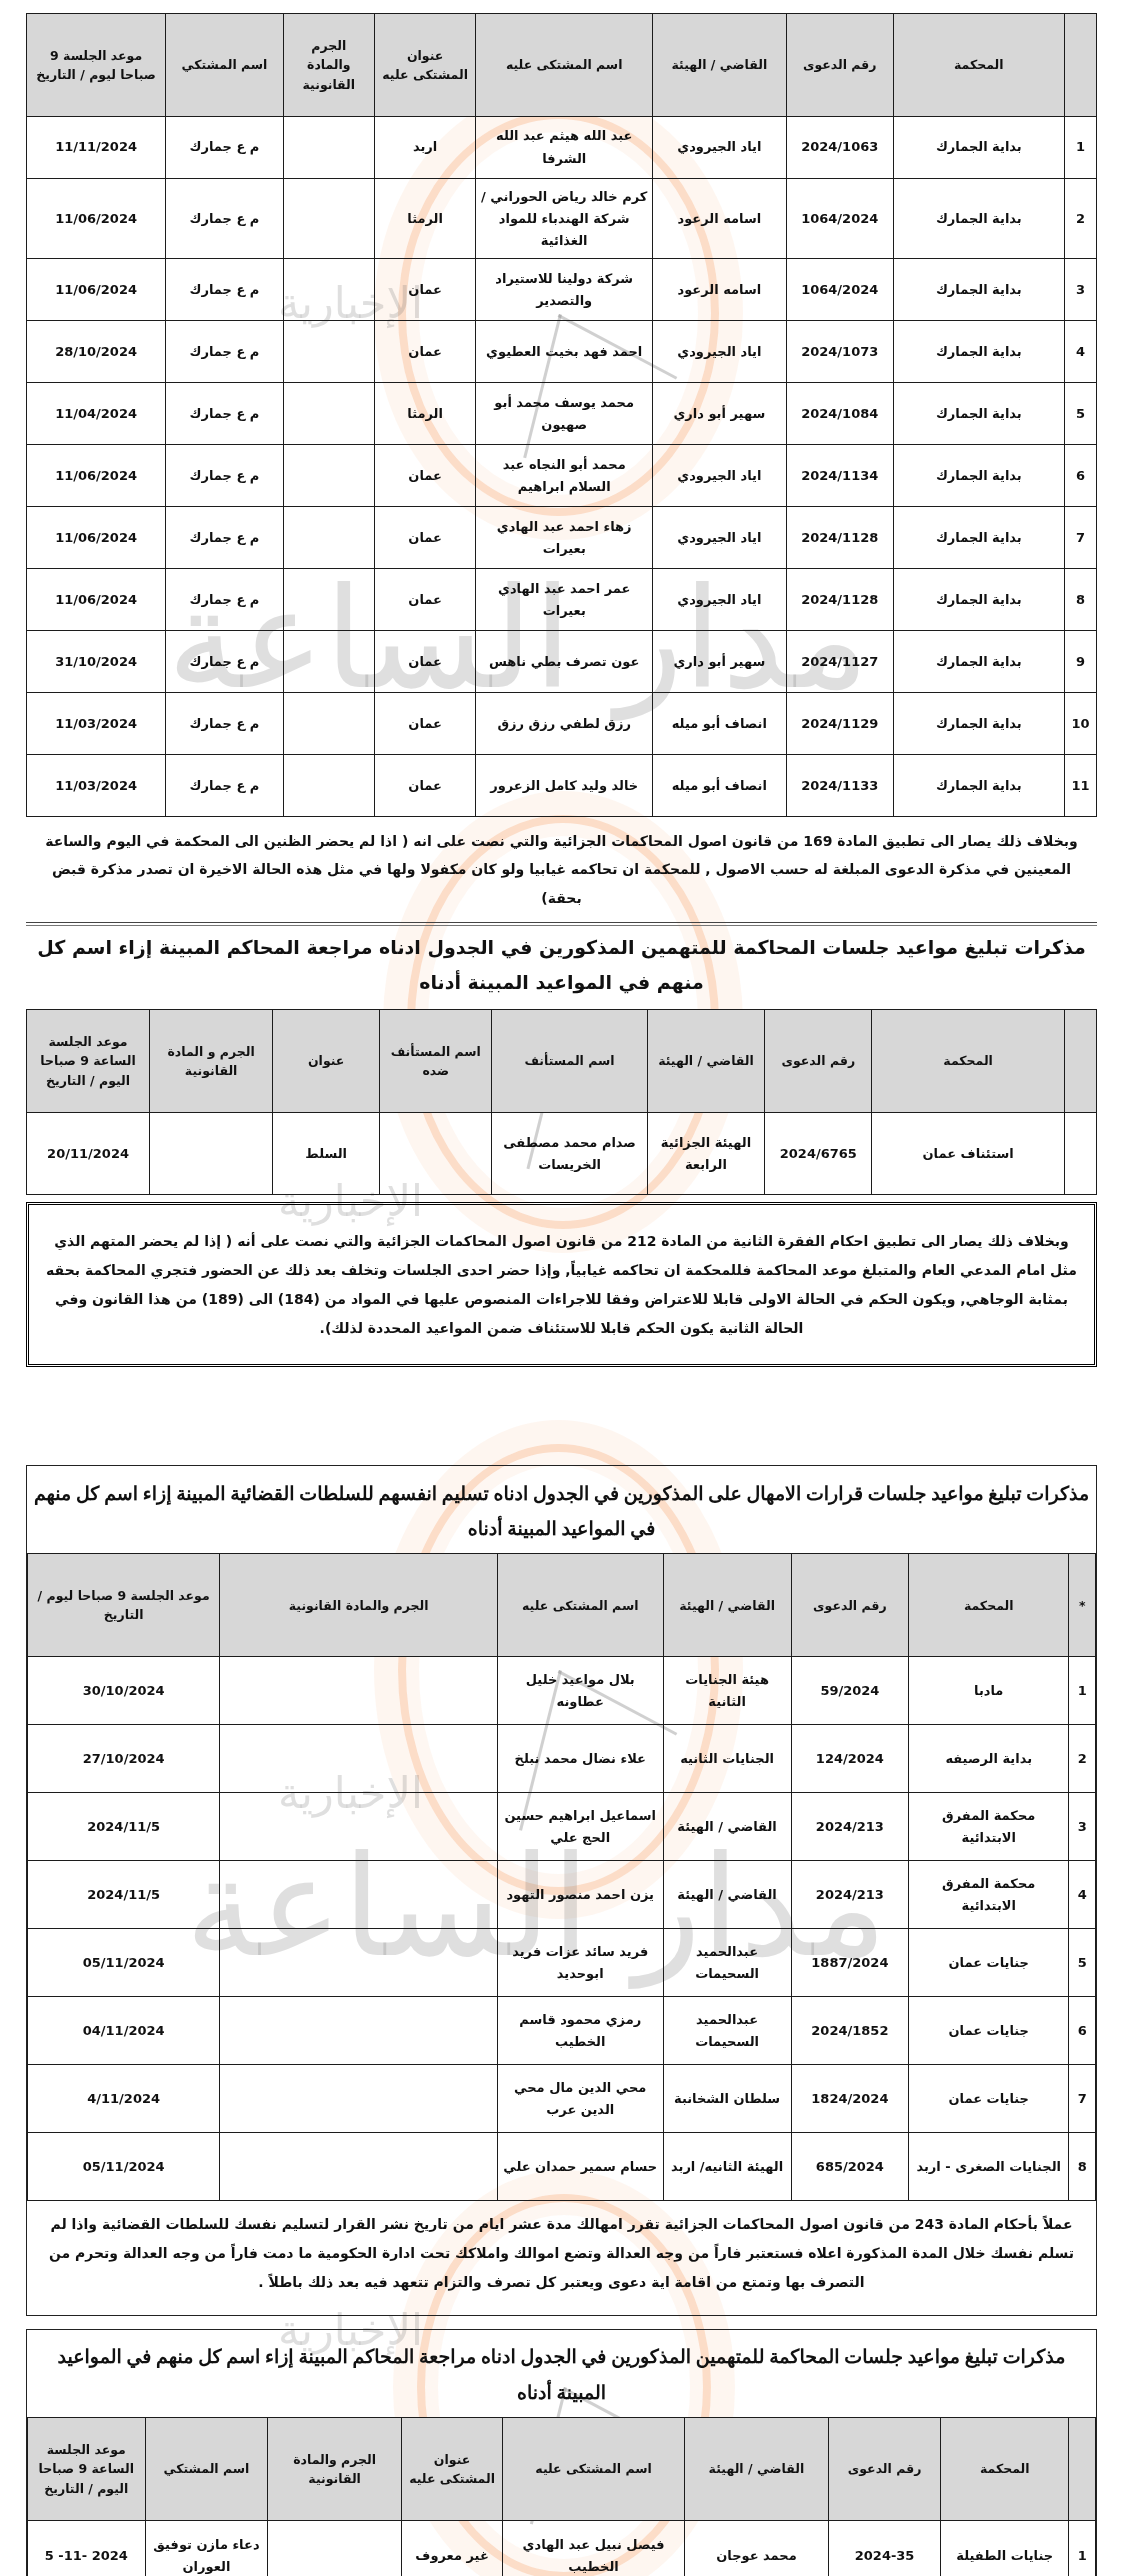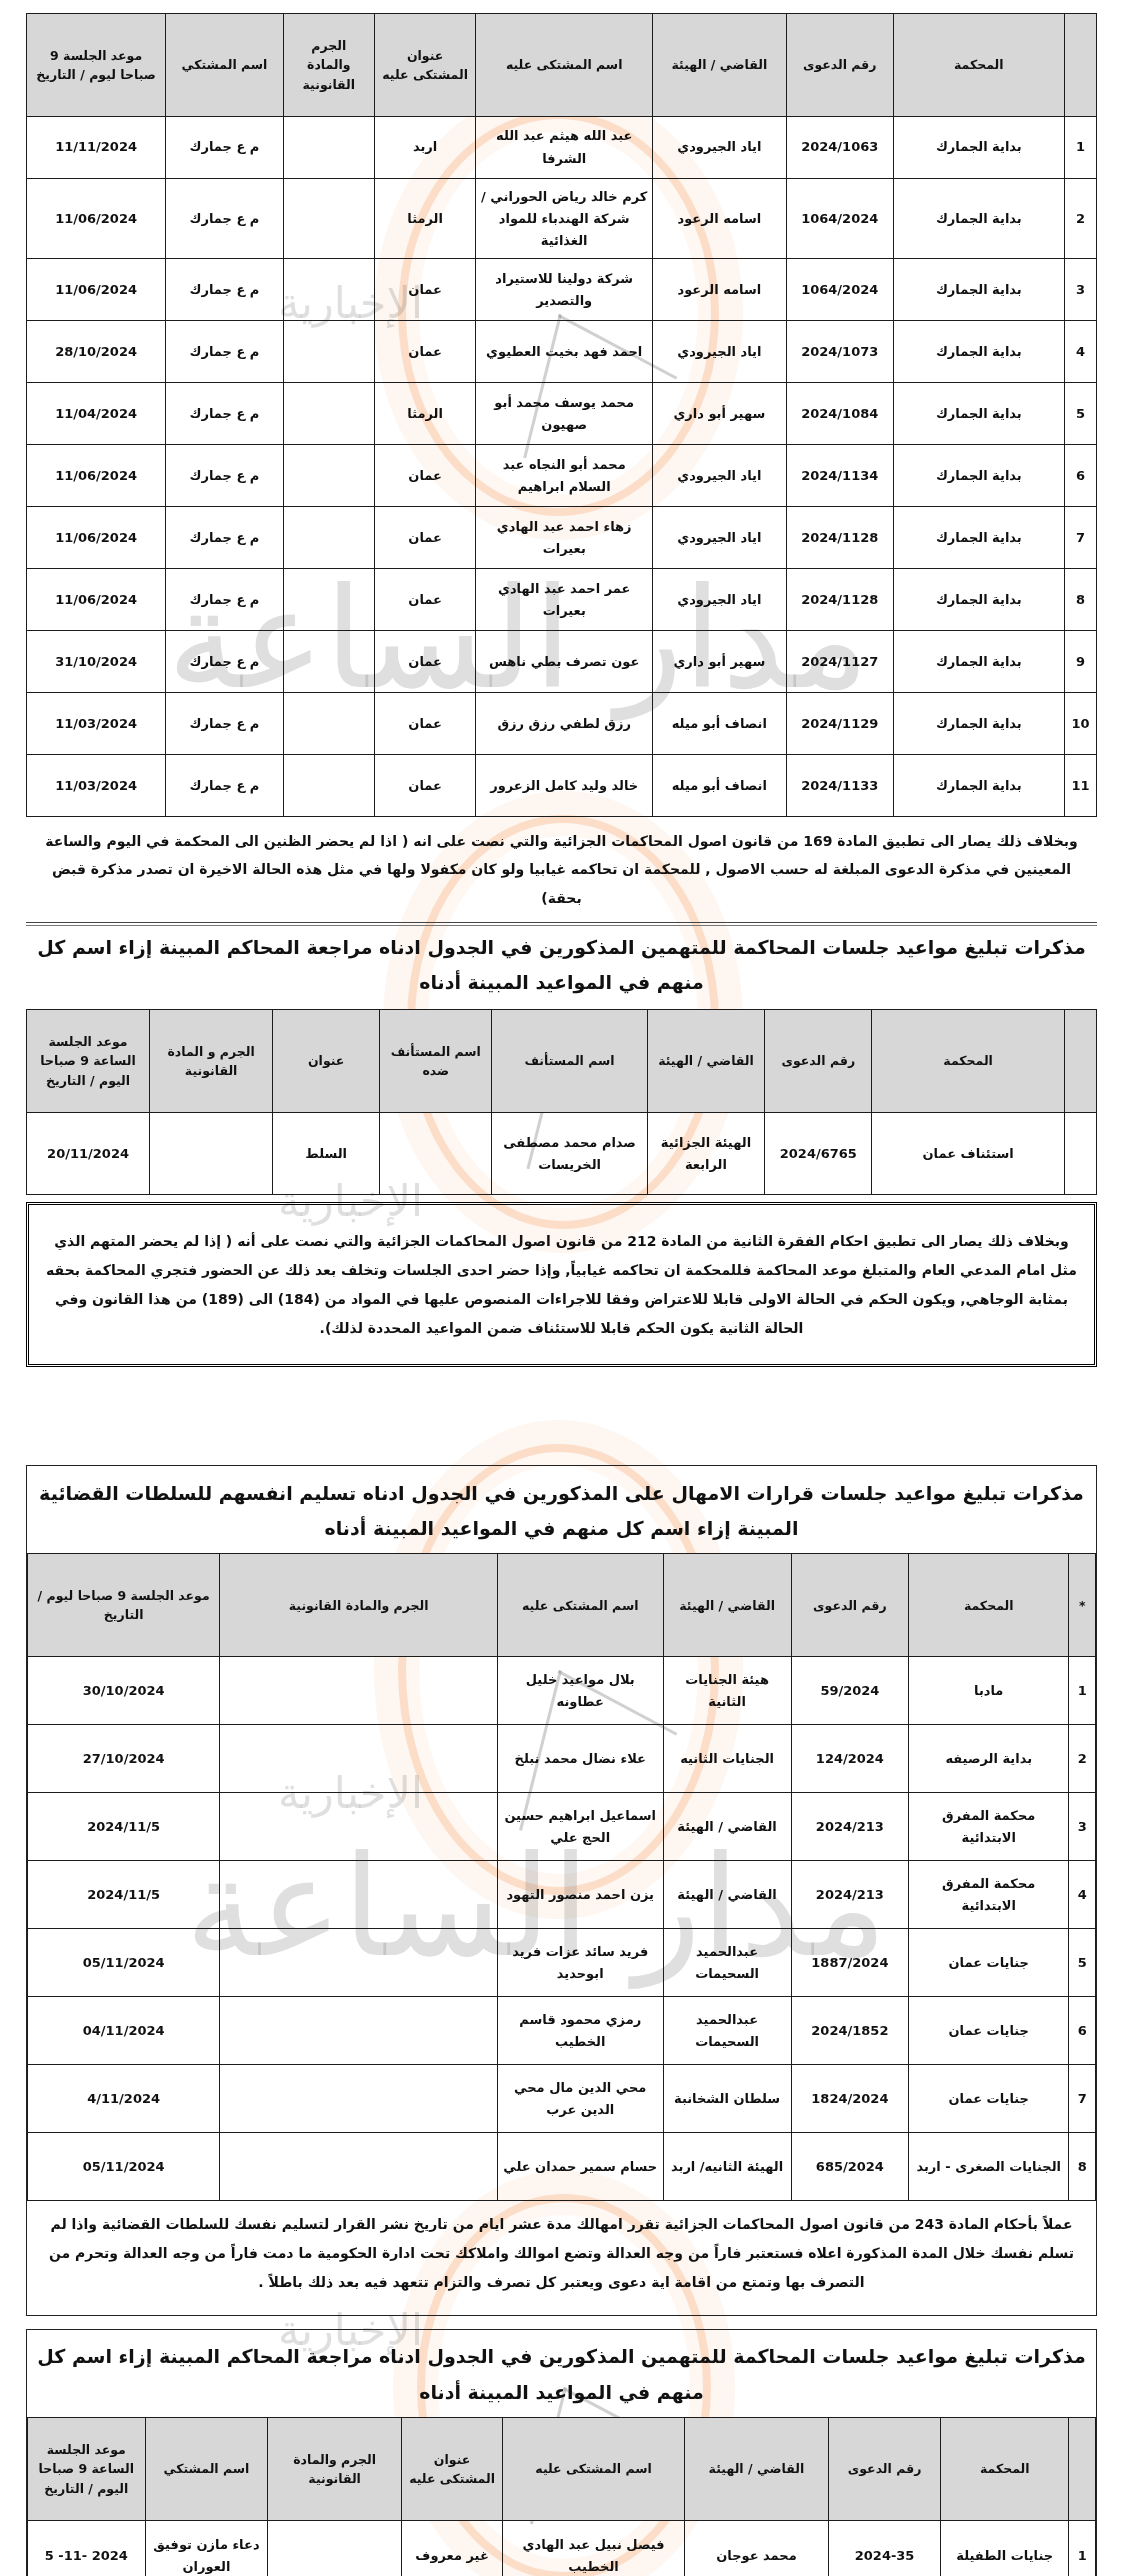--- a/index.html
+++ b/index.html
@@ -57,21 +57,21 @@
     border:3.7px double #000;
     padding:22px 13px;
     margin:7.4px 0 0 0;
   }
   .section-box{
     position:relative;z-index:1;
     border:1.9px solid #222;
     margin-top:13px;
     padding:5.6px 0 9.3px 0;
   }
-  .section-box .title{margin-bottom:7.4px;}
+  .section-box .title{margin-bottom:7.4px;font-family:Liberation Serif, serif;}
   .section-box table{border-left:0;border-right:0;}
   .hr-double{
     position:relative;z-index:1;
     border-top:1.9px solid #444;border-bottom:0.9px solid #777;
     height:1.9px;margin:5.6px 0 3.7px 0;
   }
   .gap{height:85px;}
   
   table{
     position:relative;z-index:1;

